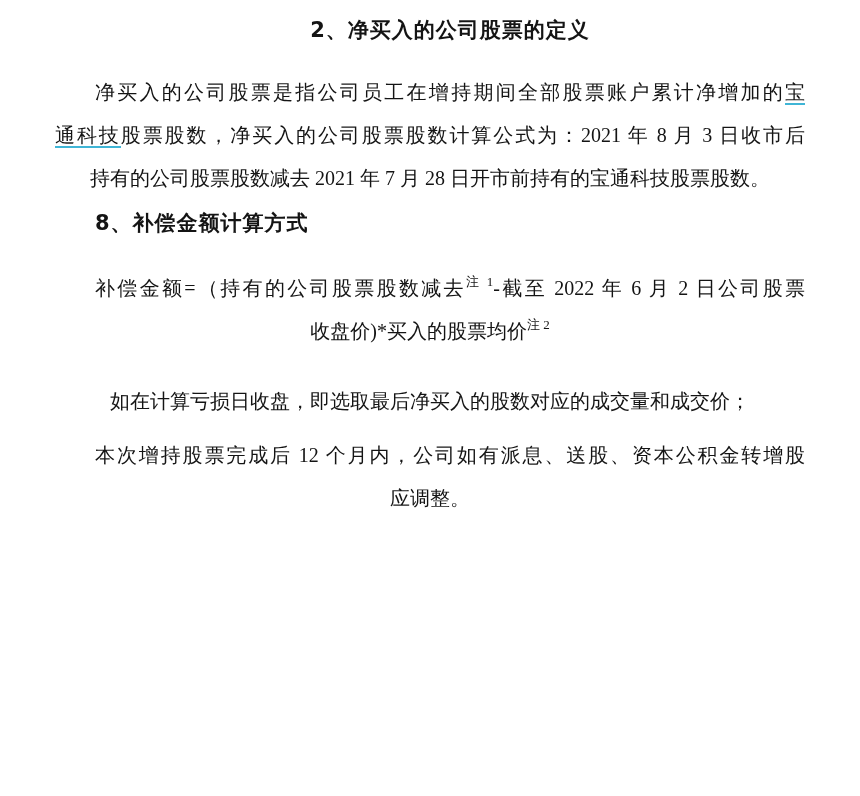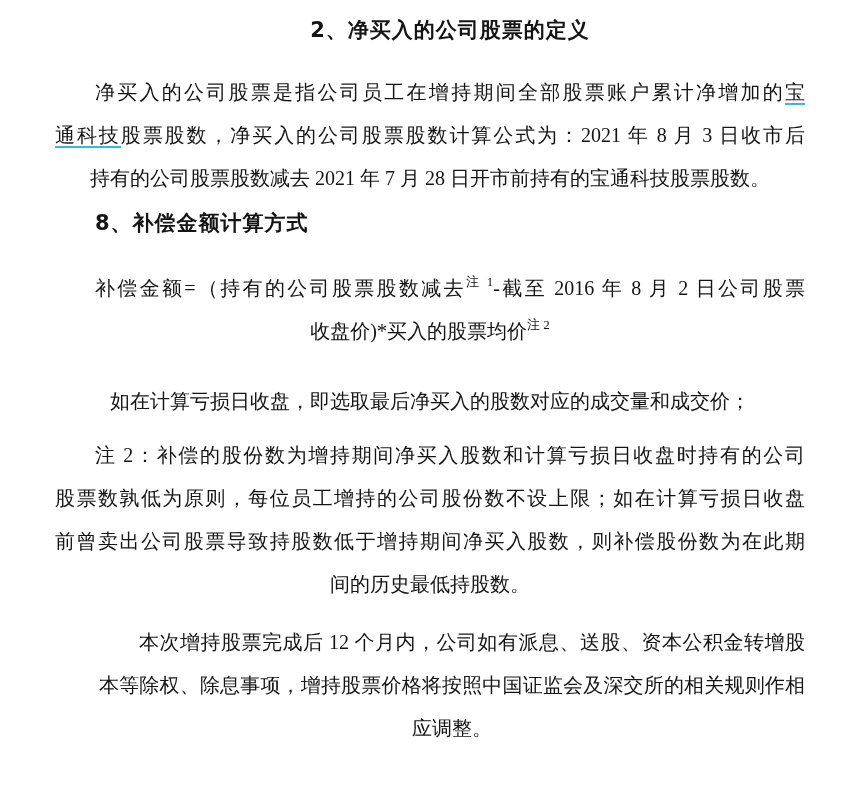--- a/index.html
+++ b/index.html
@@ -65,30 +65,23 @@
 
 <div class="doc">
     <div class="block heading">2、净买入的公司股票的定义</div>
     <div class="block paragraph">
       <div class="line justify indent"><span>净买入的公司股票是指公司员工在增持期间全部股票账户累计净增加的</span><span class="link">宝</span></div>
       <div class="line justify"><span class="link">通科技</span><span>股票股数，净买入的公司股票股数计算公式为：2021 年 8 月 3 日收市后</span></div>
       <div class="line"><span>持有的公司股票股数减去 2021 年 7 月 28 日开市前持有的宝通科技股票股数。</span></div>
     </div>
     <div class="block heading">8、补偿金额计算方式</div>
     <div class="block paragraph">
-      <div class="line justify indent"><span>补偿金额=（持有的公司股票股数减去</span><span class="sup">注 1</span><span>-截至 2016 年 8 月 2 日公司股票</span></div>
+      <div class="line justify indent"><span>补偿金额=（持有的公司股票股数减去</span><span class="sup">注 1</span><span>-截至 2022 年 6 月 2 日公司股票</span></div>
       <div class="line"><span>收盘价)*买入的股票均价</span><span class="sup">注 2</span></div>
     </div>
     <div class="block paragraph">
       <div class="line"><span>如在计算亏损日收盘，即选取最后净买入的股数对应的成交量和成交价；</span></div>
     </div>
     <div class="block paragraph">
-      <div class="line justify indent"><span>注 2：补偿的股份数为增持期间净买入股数和计算亏损日收盘时持有的公司</span></div>
-      <div class="line justify"><span>股票数孰低为原则，每位员工增持的公司股份数不设上限；如在计算亏损日收盘</span></div>
-      <div class="line justify"><span>前曾卖出公司股票导致持股数低于增持期间净买入股数，则补偿股份数为在此期</span></div>
-      <div class="line"><span>间的历史最低持股数。</span></div>
-    </div>
-    <div class="block paragraph">
       <div class="line justify indent"><span>本次增持股票完成后 12 个月内，公司如有派息、送股、资本公积金转增股</span></div>
-      <div class="line justify"><span>本等除权、除息事项，增持股票价格将按照中国证监会及深交所的相关规则作相</span></div>
       <div class="line"><span>应调整。</span></div>
     </div>
   </div>
 
 </body></html>

